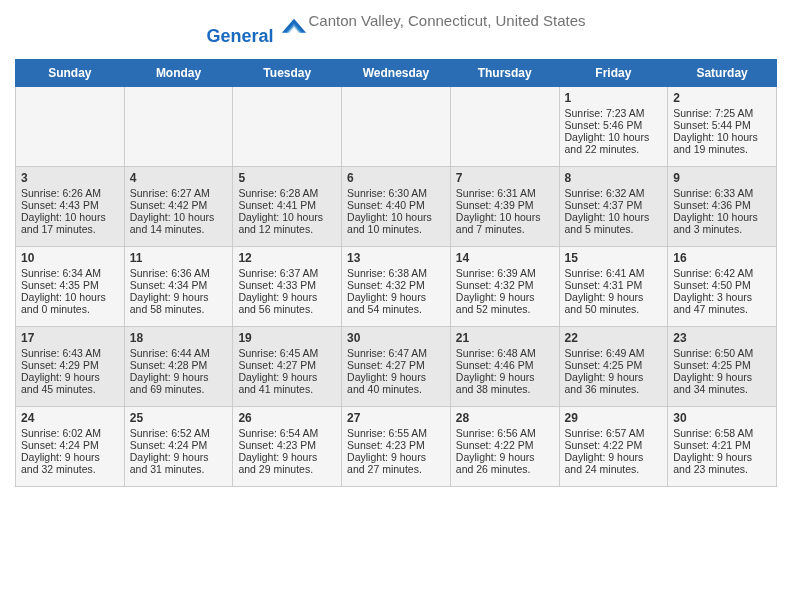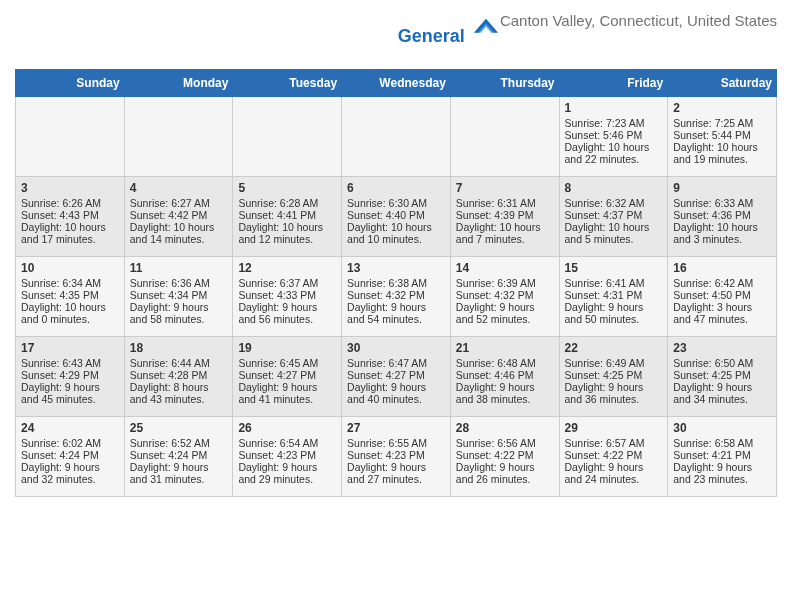--- a/index.html
+++ b/index.html
@@ -6,22 +6,22 @@
     body {
       font-family: Arial, sans-serif;
       background: #fff;
       width: 792px;
       min-height: 612px;
       padding: 10px 15px;
     }
     .header {
       display: flex;
       align-items: flex-start;
-      justify-content: flex-end;
-      margin-bottom: 22px;
+      justify-content: center;
+      margin-bottom: 12px;
     }
     .logo {
       display: flex;
       align-items: center;
       margin-top: 4px;
     }
     .logo-text {
       font-size: 18px;
       font-weight: bold;
       color: #333;
@@ -52,21 +52,21 @@
       width: 100%;
       border-collapse: collapse;
       margin-top: 6px;
     }
     .calendar thead th {
       background-color: #2a6db5;
       color: #fff;
       font-size: 12px;
       font-weight: bold;
       padding: 6px 4px;
-      text-align: right;
+      text-align: center;
       border: 1px solid #2a6db5;
     }
     .calendar tbody td {
       border: 1px solid #ccc;
       vertical-align: top;
       padding: 4px 5px;
       font-size: 10.5px;
       color: #333;
       width: calc(100% / 7);
       height: 80px;
@@ -231,21 +231,21 @@
         <td>
           <span class="day-num">17</span>
           <div>Sunrise: 6:43 AM</div>
           <div>Sunset: 4:29 PM</div>
           <div>Daylight: 9 hours and 45 minutes.</div>
         </td>
         <td>
           <span class="day-num">18</span>
           <div>Sunrise: 6:44 AM</div>
           <div>Sunset: 4:28 PM</div>
-          <div>Daylight: 8 hours and 43 minutes.</div>
+          <div>Daylight: 9 hours and 69 minutes.</div>
         </td>
         <td>
           <span class="day-num">19</span>
           <div>Sunrise: 6:45 AM</div>
           <div>Sunset: 4:27 PM</div>
           <div>Daylight: 9 hours and 41 minutes.</div>
         </td>
         <td>
           <span class="day-num">30</span>
           <div>Sunrise: 6:47 AM</div>

